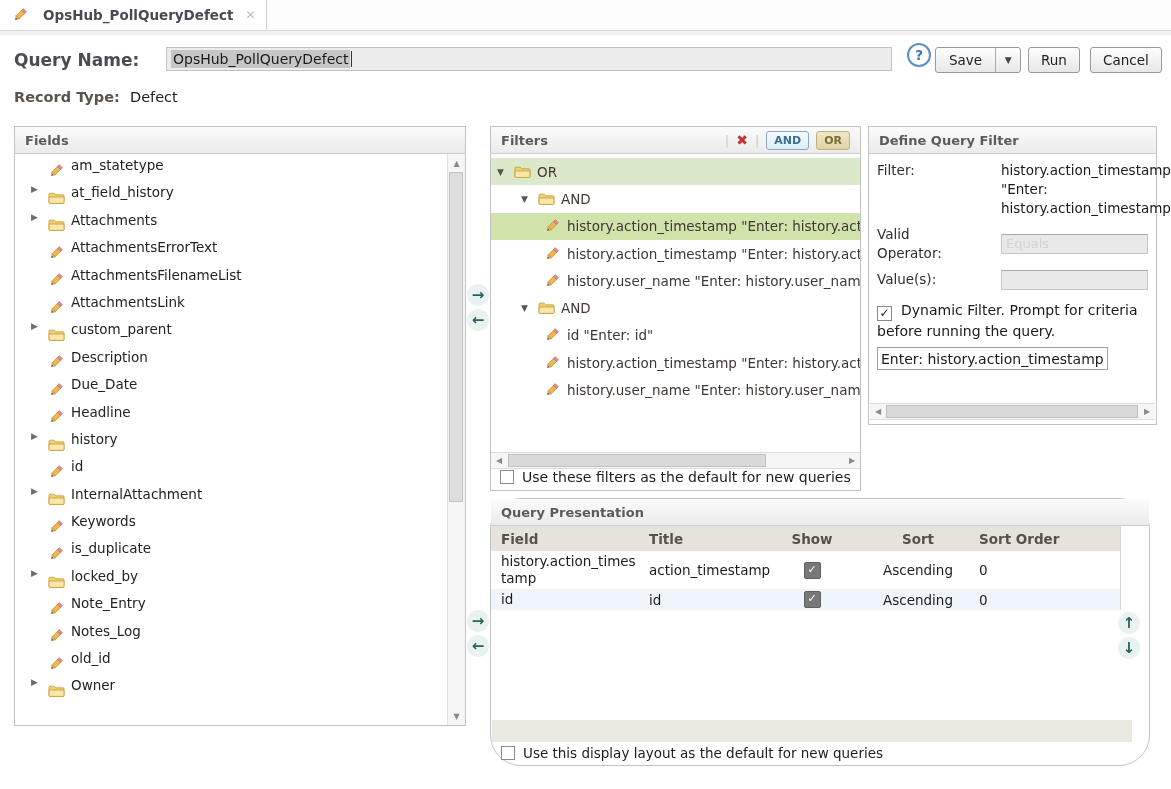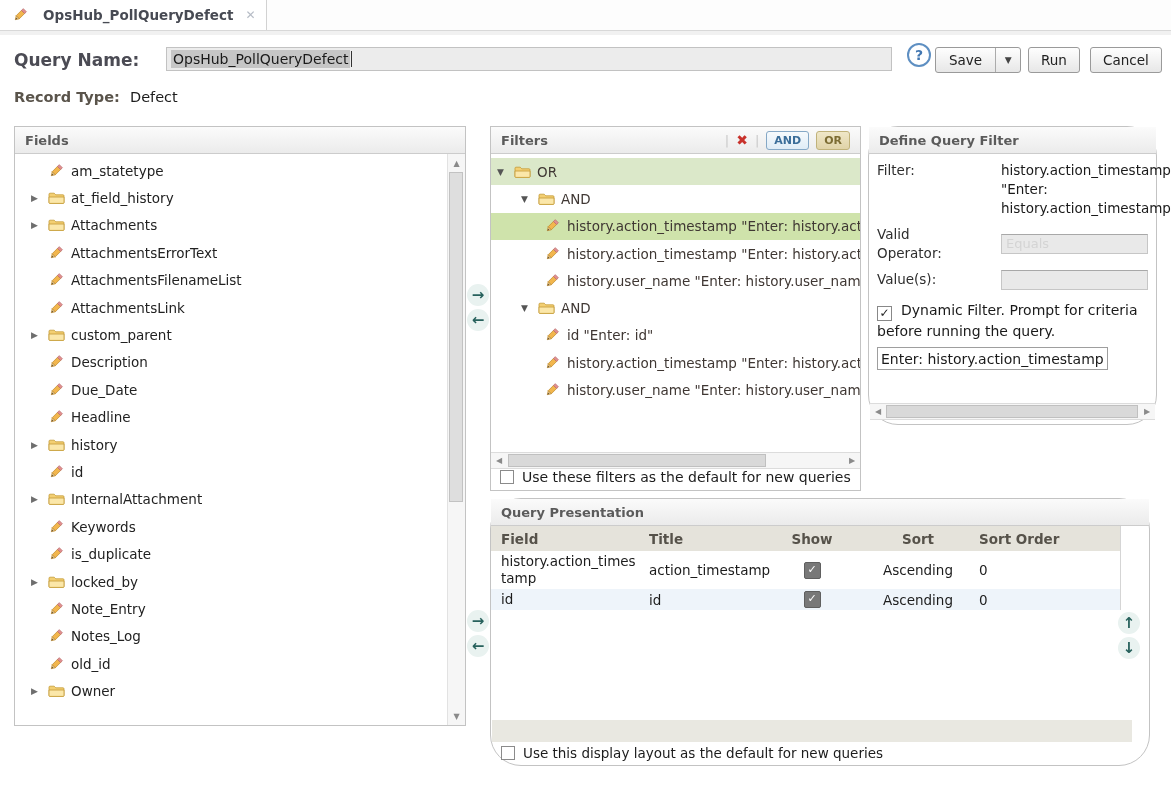--- a/index.html
+++ b/index.html
@@ -38,21 +38,21 @@
   
   .panel{position:absolute;border:1px solid #c3c3c3;background:#fff;box-sizing:border-box;}
   .panel-h{height:27px;background:linear-gradient(#fbfbfb,#ebebeb);border-bottom:1px solid #ccc;
            display:flex;align-items:center;padding:0 10px;font-weight:bold;color:#5b5b5b;
            font-size:13px;box-sizing:border-box;}
 
   
   #fields-panel{left:14px;top:126px;width:452px;height:600px;}
   .fields-body{position:absolute;top:27px;bottom:0;left:0;right:0;overflow:hidden;}
   .fields-list{position:absolute;top:3px;left:0;right:18px;bottom:0;overflow:hidden;}
-  .field-item{height:27.4px;display:flex;align-items:center;padding-left:16px;}
+  .field-item{height:27.4px;display:flex;padding-left:16px;}
   .exp{width:17px;font-size:9px;color:#6e6e6e;flex:none;}
   .icon{width:23px;flex:none;display:flex;align-items:center;}
   .fl-label{font-size:13.5px;color:#222;}
 
   .vscroll{position:absolute;top:0;right:0;bottom:0;width:17px;background:#f6f6f6;border-left:1px solid #e2e2e2;}
   .vs-btn{position:absolute;left:0;width:17px;height:16px;color:#8a8a8a;font-size:8px;
           display:flex;align-items:center;justify-content:center;}
   .vs-up{top:1px;} .vs-down{bottom:1px;}
   .vs-thumb{position:absolute;left:1px;width:14px;top:18px;height:330px;background:#dedede;
             border:1px solid #c2c2c2;box-sizing:border-box;}
@@ -77,21 +77,21 @@
           display:flex;align-items:center;justify-content:center;}
   .hs-left{left:0;} .hs-right{right:0;}
   .hs-thumb{position:absolute;top:1px;height:13px;background:#d9d9d9;border:1px solid #c0c0c0;box-sizing:border-box;}
   #filters-hscroll{left:0;right:0;top:325px;}
   #filters-hscroll .hs-thumb{left:17px;width:258px;}
   .panel-foot{position:absolute;left:0;right:0;bottom:0;display:flex;align-items:center;
               padding:5px 9px;font-size:14px;color:#1c1c1c;}
   .cb{width:14px;height:14px;border:1px solid #8b8b8b;background:#fff;flex:none;margin-right:8px;box-sizing:border-box;}
 
   
-  #define-panel{left:868px;top:126px;width:289px;height:299px;border-radius:30px;}
+  #define-panel{left:868px;top:126px;width:289px;height:299px;}
   .def-body{position:absolute;top:27px;left:0;right:0;bottom:0;padding:7px 8px;box-sizing:border-box;font-size:13.5px;}
   .def-row{display:flex;margin-bottom:7px;gap:44px;}
   .def-label{width:80px;flex:none;color:#2e2e2e;line-height:19px;}
   .def-value{color:#1a1a1a;line-height:19px;overflow-wrap:break-word;width:191px;}
   .dis-input{flex:1;height:20px;background:#e9e9e9;border:1px solid #c6c6c6;border-top-color:#a8a8a8;
              color:#d4d4d4;font-size:13px;padding:1px 4px;box-sizing:border-box;overflow:hidden;align-self:center;}
   .dyn-row{margin:10px 0 6px;line-height:20px;font-size:14px;color:#1a1a1a;}
   .cb2{display:inline-block;width:15px;height:15px;border:1px solid #888;background:#fff;
        vertical-align:-2px;margin-right:9px;text-align:center;line-height:13px;font-size:12px;color:#222;box-sizing:border-box;}
   .prompt-input{width:231px;height:23px;border:1px solid #9e9e9e;font-size:14px;padding:1px 3px;

